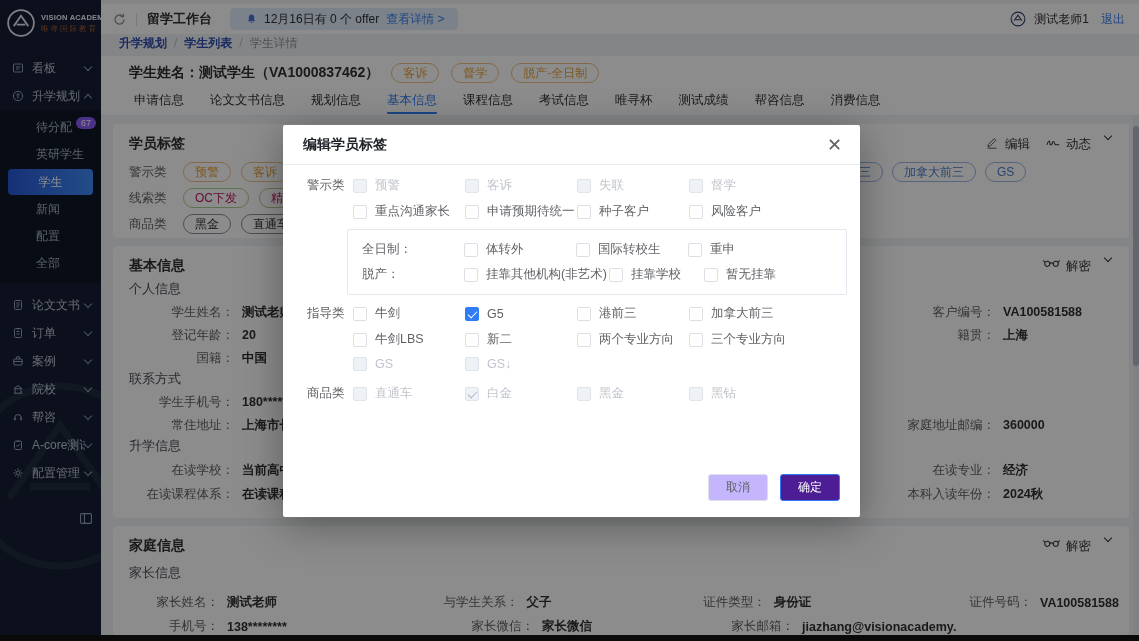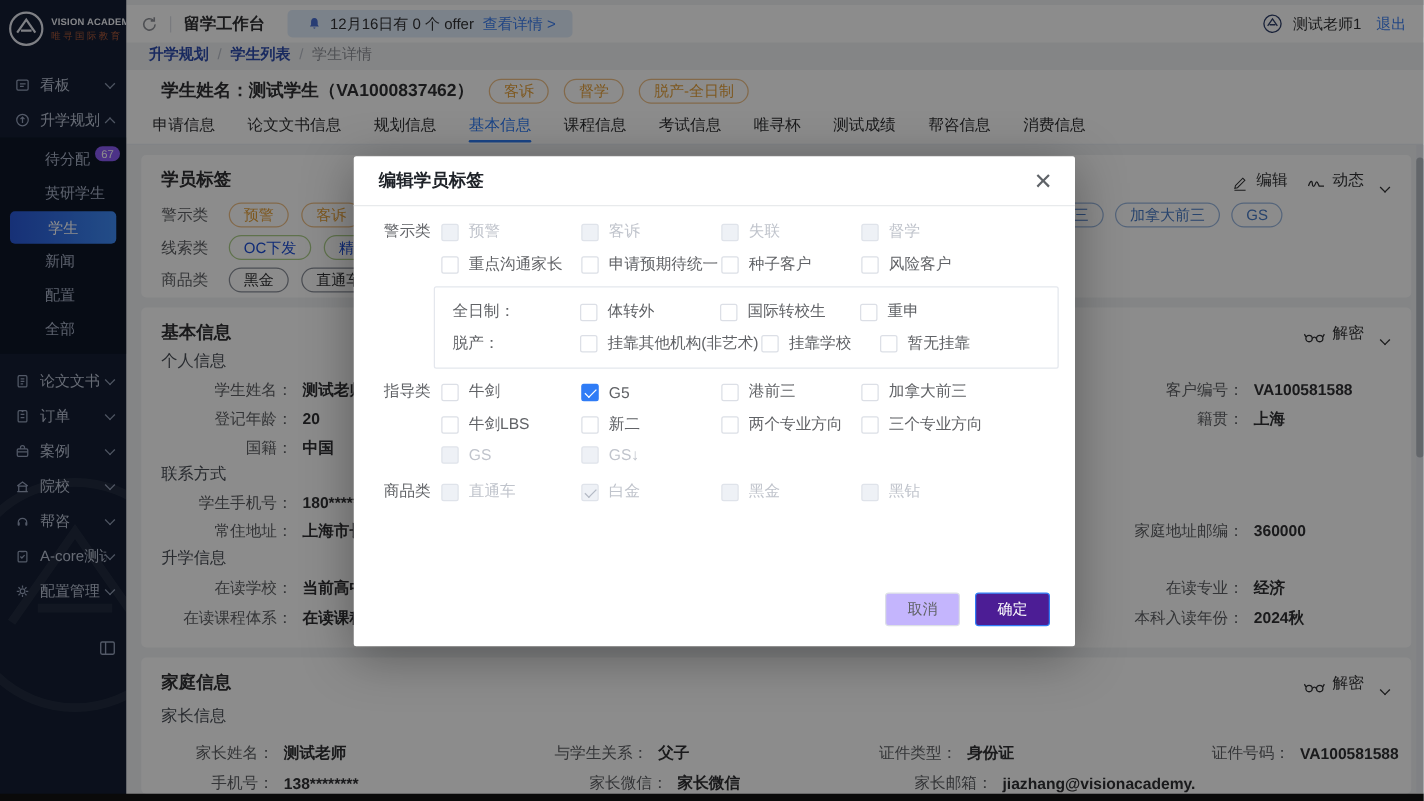--- a/index.html
+++ b/index.html
@@ -43,32 +43,32 @@
   .crumb-link { color:#2f4dae; font-weight:bold; cursor:pointer; }
   .crumb-sep { color:#b9bec7; }
   .crumb-cur { color:#909399; }
 
   
   .head-block { position:absolute; left:101px; top:56px; width:1038px; background:#fff; z-index:4; }
   .stu-row { height:34px; display:flex; align-items:center; padding-left:28px; gap:12px; }
   .stu-name { font-size:14px; font-weight:bold; color:#303133; white-space:nowrap; }
   .pill { display:inline-flex; align-items:center; border:1px solid; border-radius:11px; padding:1px 11px; font-size:12px; line-height:16px; white-space:nowrap; background:transparent; }
   .pill.orange { color:#e6a23c; border-color:#eec088; }
-  .pill.green  { color:#1d4ed8; border-color:#aed08a; }
+  .pill.green  { color:#be185d; border-color:#aed08a; }
   .pill.dark   { color:#303133; border-color:#8a8f99; }
   .pill.blue   { color:#4a7cc7; border-color:#9bb8e0; }
-  .tabs { height:26px; display:flex; align-items:flex-start; padding-left:8px; border-bottom:1px solid #ebeef5; }
+  .tabs { height:26px; display:flex; align-items:flex-start; padding-left:20px; border-bottom:1px solid #ebeef5; }
   .tab { padding:2px 13px; font-size:12.5px; color:#303133; cursor:pointer; position:relative; white-space:nowrap; }
   .tab.active { color:#2f7cf6; }
   .tab.active::after { content:""; position:absolute; left:13px; right:13px; bottom:-3px; height:2px; background:#2f7cf6; border-radius:1px; }
 
   
   .card { position:absolute; left:113px; width:1016px; background:#fff; border-radius:4px; z-index:3; }
   .card-title { position:absolute; left:16px; top:11px; font-size:14px; font-weight:bold; color:#303133; }
-  .card-actions { position:absolute; right:18px; top:12px; display:flex; align-items:flex-end; gap:6px; font-size:12.5px; color:#303133; cursor:pointer; }
+  .card-actions { position:absolute; right:18px; top:12px; display:flex; align-items:flex-start; gap:6px; font-size:12.5px; color:#303133; cursor:pointer; }
   .ico13 { width:14px; height:13px; }
   .tagrow { position:absolute; left:16px; display:flex; align-items:center; gap:10px; }
   .tagrow .rl { width:44px; color:#606266; font-size:12.5px; flex:none; }
   .right-tags { position:absolute; left:710px; display:flex; gap:9px; }
 
   .sec-title { position:absolute; left:16px; font-size:13px; color:#4a4f57; }
   .f-row { position:absolute; left:16px; height:20px; display:flex; align-items:center; width:990px; }
   .f-label { width:105px; text-align:right; color:#606266; font-size:12.5px; flex:none; white-space:nowrap; }
   .f-value { margin-left:8px; color:#303133; font-weight:bold; font-size:12.5px; white-space:nowrap; }
   .cell-r { position:absolute; left:706px; top:0; display:flex; align-items:center; height:20px; }

